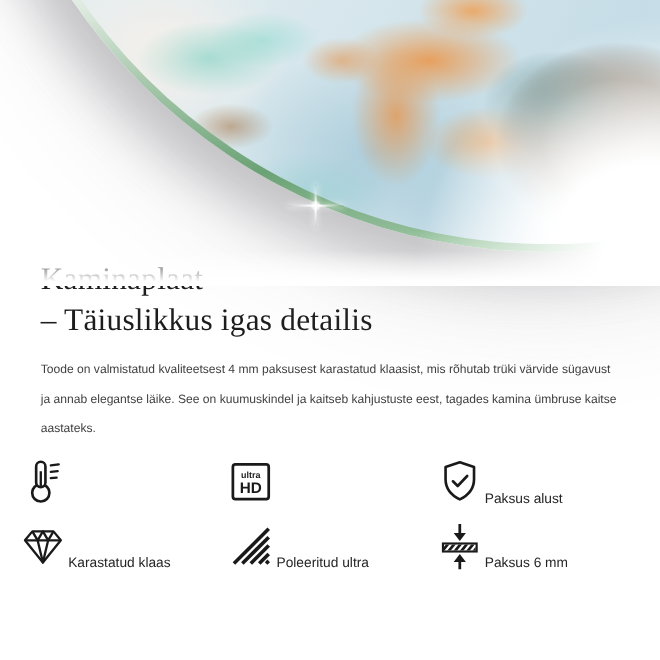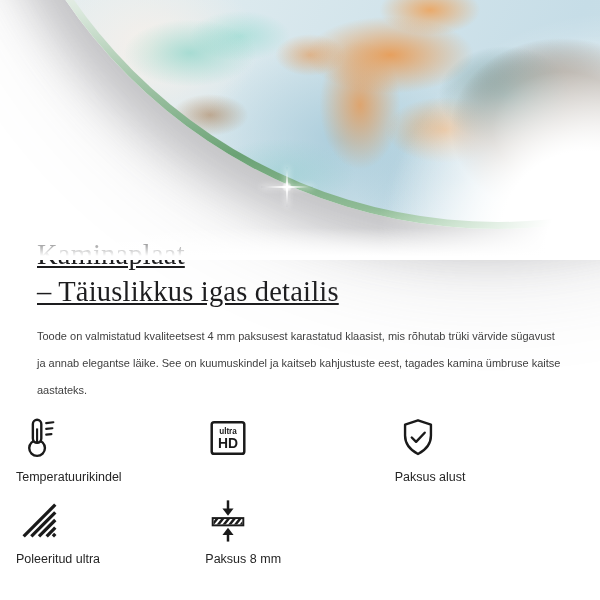--- a/index.html
+++ b/index.html
@@ -83,21 +83,20 @@
   .content { padding: 0 37px; }
 
   .page-title {
     margin-top: 6px;
     font-family: "Liberation Serif", "DejaVu Serif", serif;
     font-weight: 400;
     font-size: 28.5px;
     line-height: 37px;
     color: #1d1d1f;
     letter-spacing: 0.2px;
-    text-decoration: underline;
   }
   .page-title span { display: block; }
 
   .description {
     margin-top: 13px;
     max-width: 536px;
     font-size: 11px;
     line-height: 27px;
     color: #3f3f3f;
   }
@@ -105,22 +104,22 @@
   
   .features {
     margin-top: 11px;
     padding: 0 16px;
     display: grid;
     grid-template-columns: repeat(3, 1fr);
     row-gap: 12px;
   }
   .feature {
     display: flex;
-    flex-direction: column;
-    align-items: flex-start;
+    flex-direction: row;
+    align-items: flex-end;
     text-align: center;
   }
   .feature .icon-box { width: 46px; height: 46px; }
   .feature .icon-box svg { width: 46px; height: 46px; display: block; }
   .feature .label {
     margin-top: 9px;
     font-size: 12.5px;
     line-height: 15px;
     color: #252525;
   }
@@ -156,21 +155,20 @@
         <circle cx="22" cy="34.5" r="8.2"></circle>
         <rect x="17.6" y="5" width="8.8" height="24" rx="4.4" fill="#ffffff"></rect>
         <line x1="22" y1="14" x2="22" y2="29" stroke-width="2.2"></line>
         <g stroke-width="2.2" stroke-linecap="round">
           <line x1="31.5" y1="8.5" x2="39" y2="7.5"></line>
           <line x1="31.5" y1="14.5" x2="38" y2="13.8"></line>
           <line x1="31.5" y1="20.5" x2="37" y2="20"></line>
         </g>
       </svg>
     </div>
-    <div class="label">Temperatuurikindel</div>
   </div>
 
   <div class="feature">
     <div class="icon-box">
       <svg viewBox="0 0 48 48">
         <rect x="7" y="7.5" width="34" height="33" rx="2.5" fill="none" stroke="#1a1a1a" stroke-width="2.6"></rect>
         <text x="24" y="20" text-anchor="middle" font-family="Liberation Sans, sans-serif" font-size="8.5" font-weight="700" fill="#1a1a1a">ultra</text>
         <text x="24" y="34.5" text-anchor="middle" font-family="Liberation Sans, sans-serif" font-size="14.5" font-weight="700" fill="#1a1a1a">HD</text>
       </svg>
     </div>
@@ -179,20 +177,31 @@
   <div class="feature">
     <div class="icon-box">
       <svg viewBox="0 0 48 48" fill="none" stroke="#1a1a1a" stroke-width="2.5" stroke-linejoin="round">
         <path d="M24 5.5 L37.5 10 V21.5 C37.5 31 31 37.2 24 40.7 C17 37.2 10.5 31 10.5 21.5 V10 Z"></path>
         <path d="M17.5 23.5 L22 28 L31 18.5" stroke-linecap="round"></path>
       </svg>
     </div>
     <div class="label">Paksus alust</div>
   </div>
 
+  <div class="feature">
+    <div class="icon-box">
+      <svg viewBox="0 0 48 48" fill="none" stroke="#1a1a1a" stroke-width="2.2" stroke-linejoin="round">
+        <path d="M14 10.5 H34 L41 19 L24 40 L7 19 Z"></path>
+        <path d="M7 19 H41"></path>
+        <path d="M14 10.5 L19 19 L24 10.5 L29 19 L34 10.5"></path>
+        <path d="M19 19 L24 40 L29 19"></path>
+      </svg>
+    </div>
+    <div class="label">Karastatud klaas</div>
+  </div>
 
   <div class="feature">
     <div class="icon-box">
       <svg viewBox="0 0 48 48" stroke="#1a1a1a" stroke-width="3.4">
         <line x1="8" y1="41" x2="41" y2="8"></line>
         <line x1="16" y1="41" x2="41" y2="16"></line>
         <line x1="24" y1="41" x2="41" y2="24"></line>
         <line x1="32" y1="41" x2="41" y2="32"></line>
         <line x1="38.5" y1="41" x2="41" y2="38.5"></line>
       </svg>
@@ -216,16 +225,16 @@
           <line x1="12" y1="31" x2="20" y2="21"></line>
           <line x1="18" y1="31" x2="26" y2="21"></line>
           <line x1="24" y1="31" x2="32" y2="21"></line>
           <line x1="30" y1="31" x2="38" y2="21"></line>
           <line x1="36" y1="31" x2="44" y2="21"></line>
         </g>
         <polygon points="18.2,39.6 29.8,39.6 24,32" fill="#1a1a1a"></polygon>
         <line x1="24" y1="39.5" x2="24" y2="46.5" stroke="#1a1a1a" stroke-width="2.6"></line>
       </svg>
     </div>
-    <div class="label">Paksus 8 mm</div>
+    <div class="label">Paksus 6 mm</div>
   </div>
 
 </div>
 
 </body></html>

